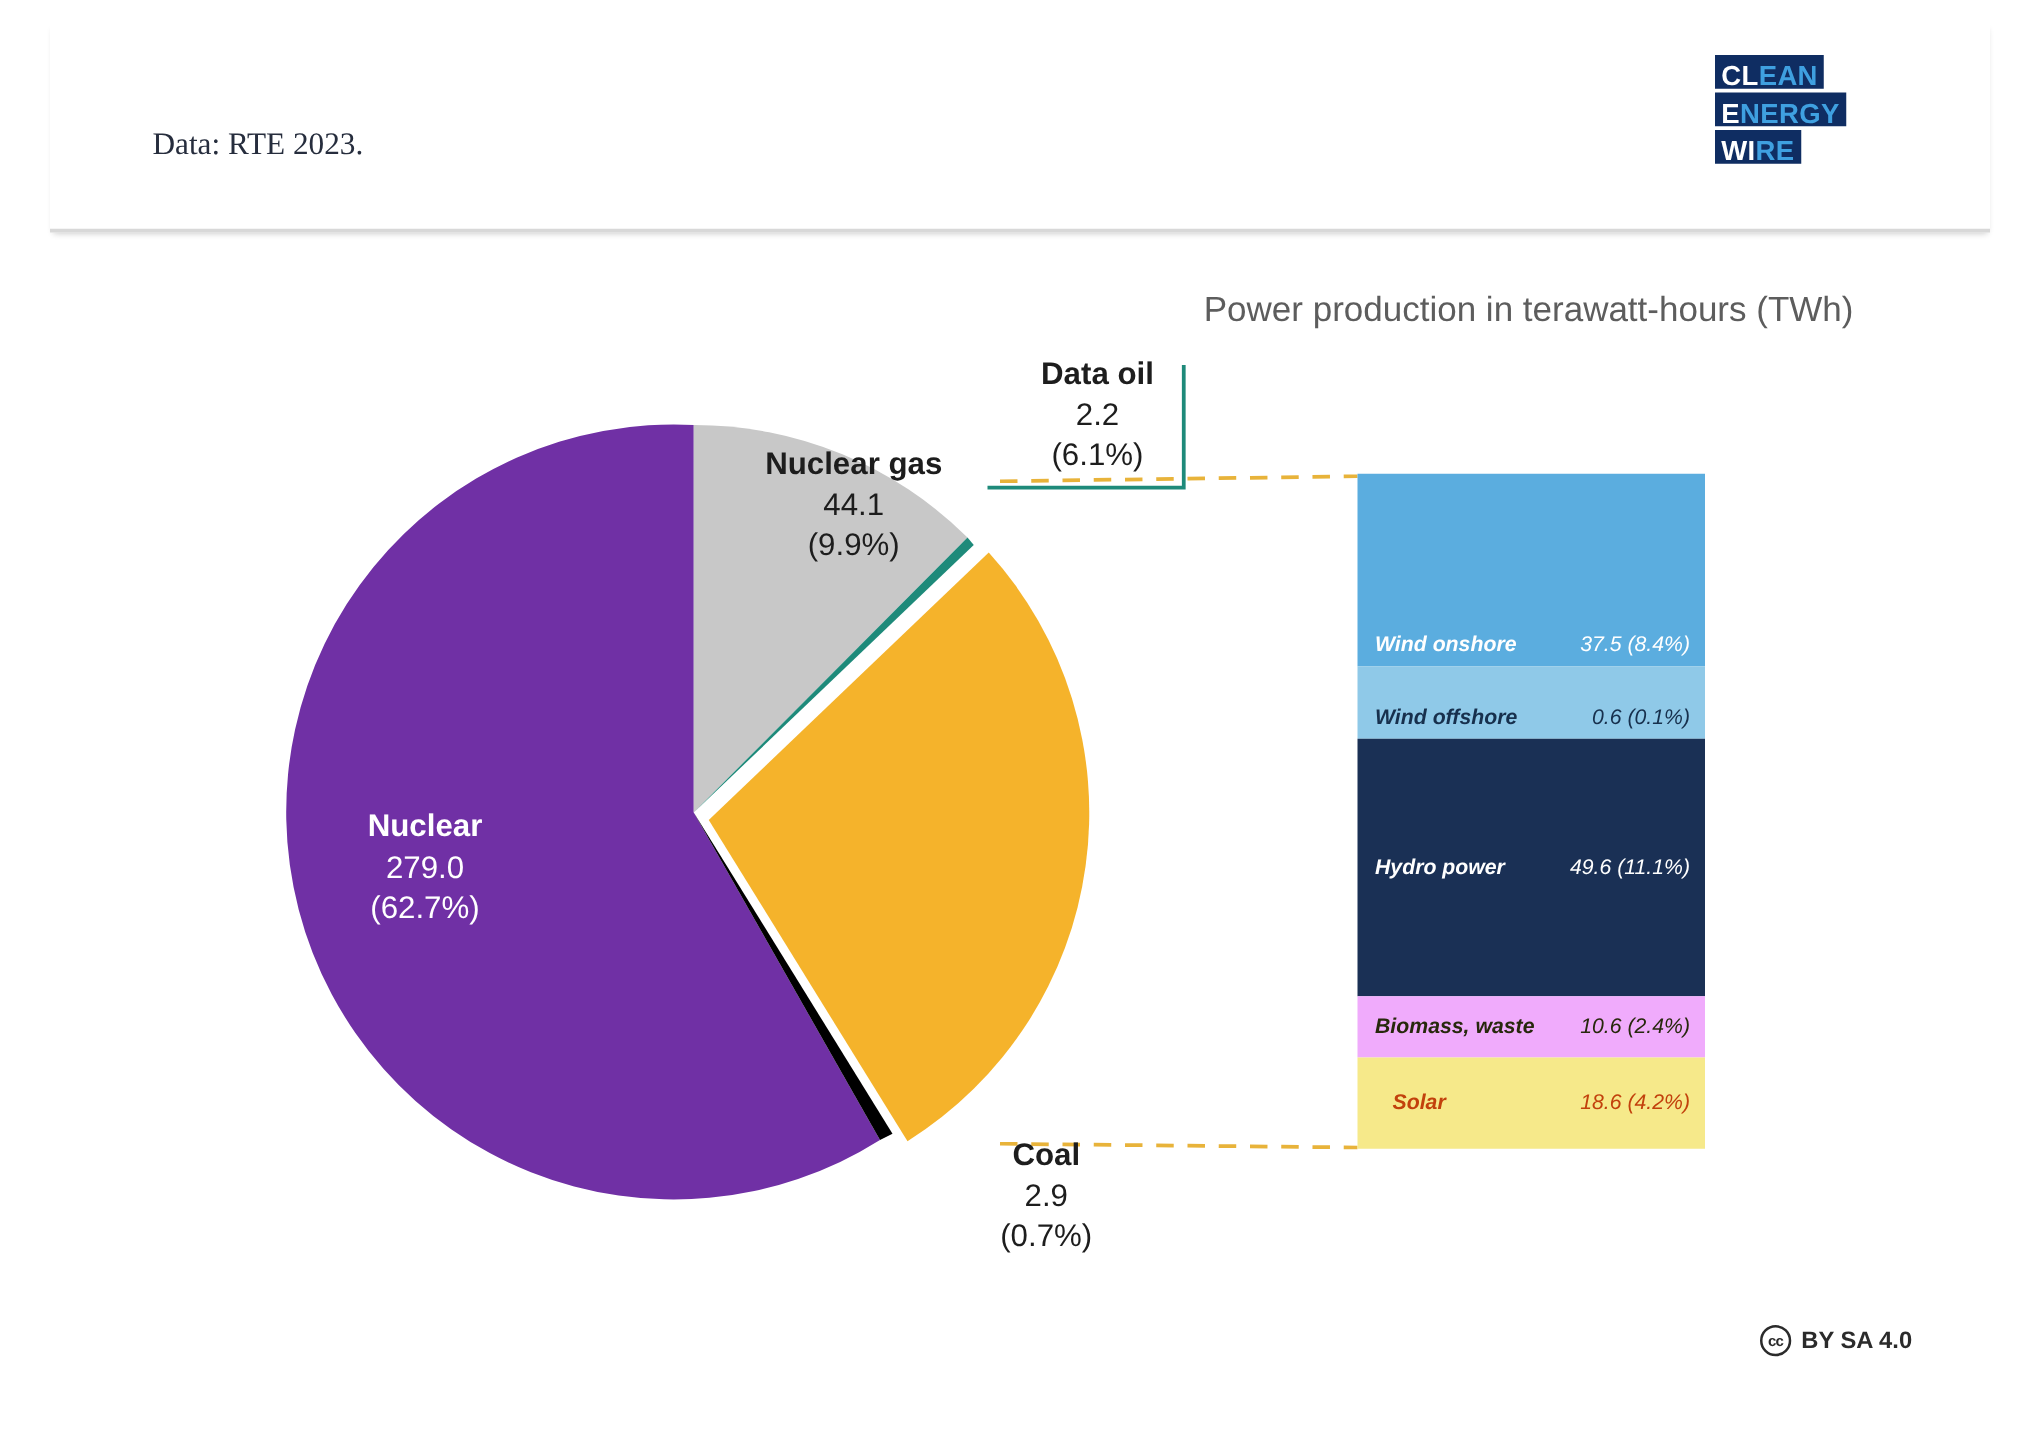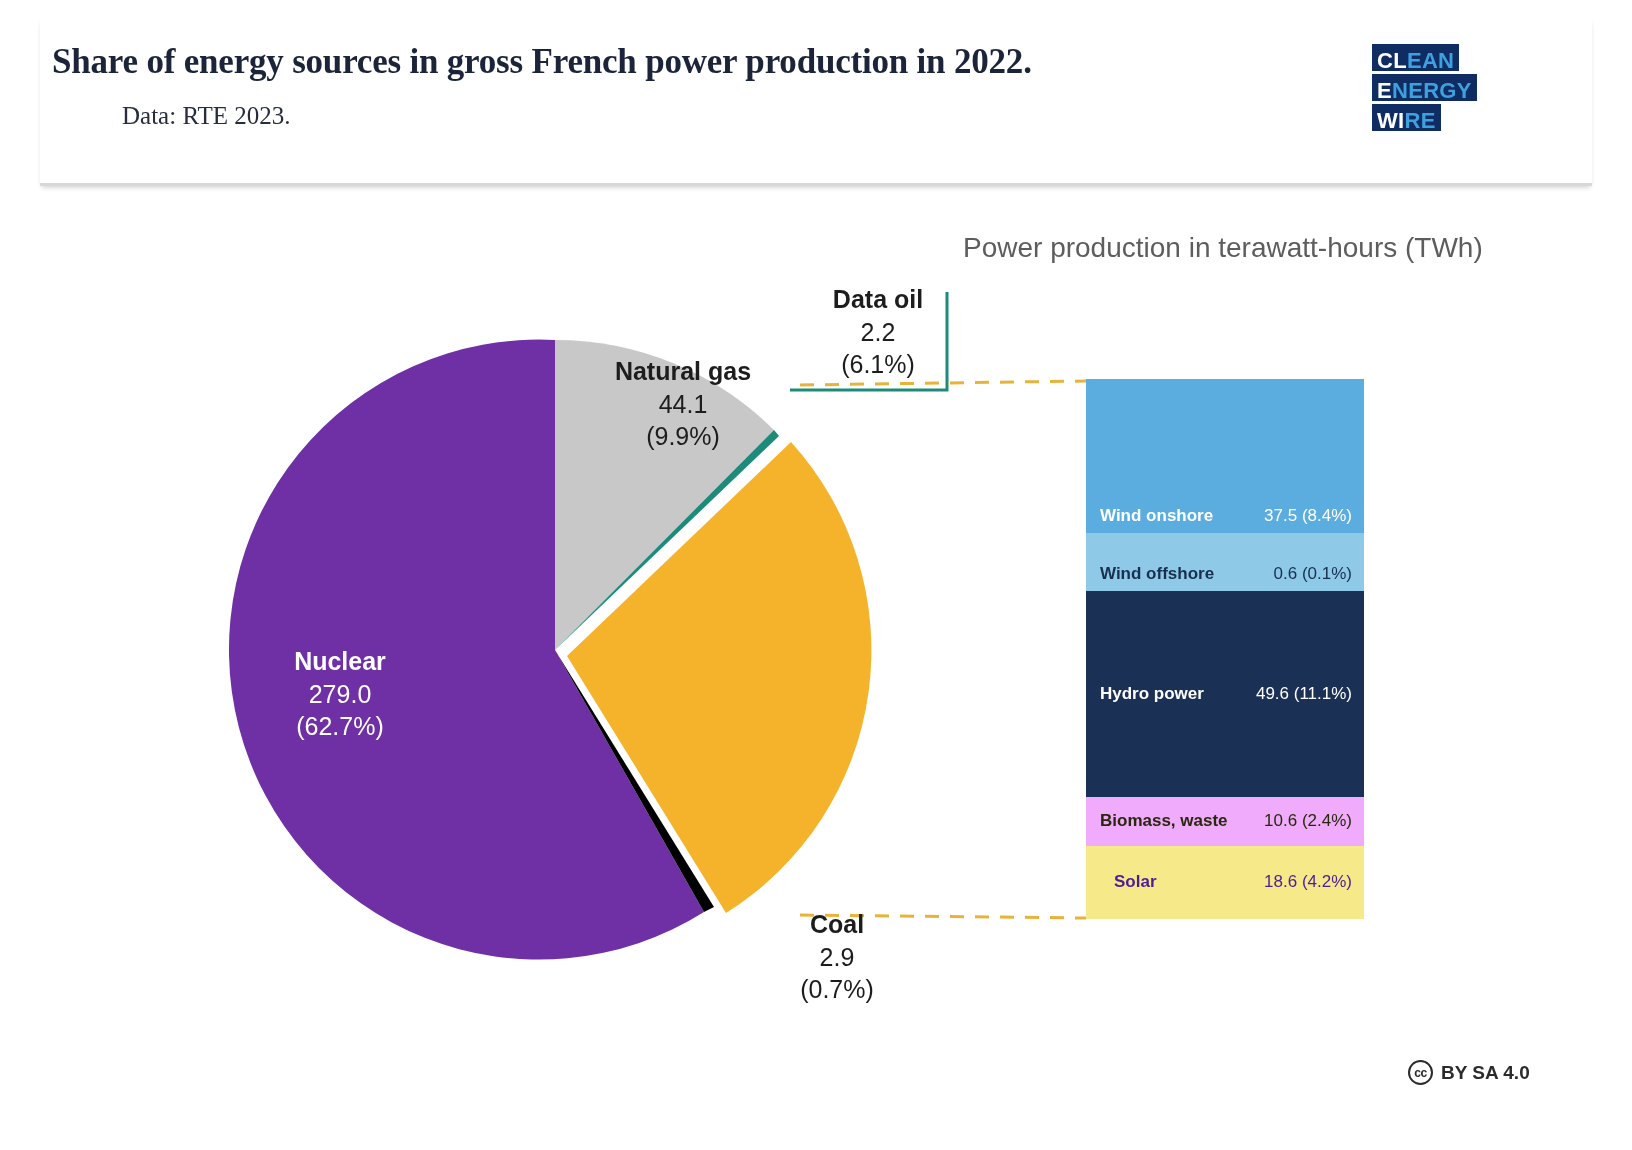--- a/index.html
+++ b/index.html
@@ -125,20 +125,21 @@
 
   
   #breakdown {
     position: absolute;
     left: 1086px;
     top: 379px;
     width: 278px;
     height: 540px;
     display: flex;
     flex-direction: column;
+    font-style: italic;
   }
   .bd-seg {
     position: relative;
     display: flex;
     align-items: center;
     padding: 0 12px 0 14px;
     overflow: hidden;
   }
   .bd-name {
     font-weight: bold;
@@ -171,21 +172,20 @@
   }
   #cc-text { font-size: 19px; font-weight: bold; color: #2b2b2b; white-space: nowrap; }
 </style>
 </head>
 <body>
 
 <div id="page">
 
   <div id="header-band"></div>
 
-  <div id="chart-title">Share of energy sources in gross French power production in 2022.</div>
 
   <div id="chart-subtitle">Data: RTE 2023.</div>
 
   <div id="logo">
     <div class="logo-row"><span>CL</span><span class="hl">EAN</span></div>
     <div class="logo-row"><span>E</span><span class="hl">NERGY</span></div>
     <div class="logo-row"><span>WI</span><span class="hl">RE</span></div>
   </div>
 
   <div id="unit-caption">Power production in terawatt-hours (TWh)</div>
@@ -215,21 +215,21 @@
     </svg>
   </div>
 
   <div class="pie-label" id="label-nuclear">
     <span class="lab-name">Nuclear</span>
     <span class="lab-val">279.0</span>
     <span class="lab-pct">(62.7%)</span>
   </div>
 
   <div class="pie-label" id="label-gas">
-    <span class="lab-name">Natural gas</span>
+    <span class="lab-name">Nuclear gas</span>
     <span class="lab-val">44.1</span>
     <span class="lab-pct">(9.9%)</span>
   </div>
 
   <div class="pie-label" id="label-fueloil">
     <span class="lab-name">Data oil</span>
     <span class="lab-val">2.2</span>
     <span class="lab-pct">(6.1%)</span>
   </div>
 
@@ -255,21 +255,21 @@
     <div class="bd-seg" id="bd-hydro" style="height:222px; background:#1A3055; color:#ffffff;">
       <span class="bd-name">Hydro power</span>
       <span class="bd-val">49.6 (11.1%)</span>
     </div>
 
     <div class="bd-seg" id="bd-biomass" style="height:52px; background:#f0abfc; color:#27280c;">
       <span class="bd-name">Biomass, waste</span>
       <span class="bd-val">10.6 (2.4%)</span>
     </div>
 
-    <div class="bd-seg" id="bd-solar" style="height:79px; background:#F6E98A; color:#4c1d95;padding-left:28px;">
+    <div class="bd-seg" id="bd-solar" style="height:79px; background:#F6E98A; color:#c2410c;padding-left:28px;">
       <span class="bd-name">Solar</span>
       <span class="bd-val">18.6 (4.2%)</span>
     </div>
 
   </div>
 
   <div id="cc-footer">
     <div id="cc-badge">cc</div>
     <div id="cc-text">BY SA 4.0</div>
   </div>

